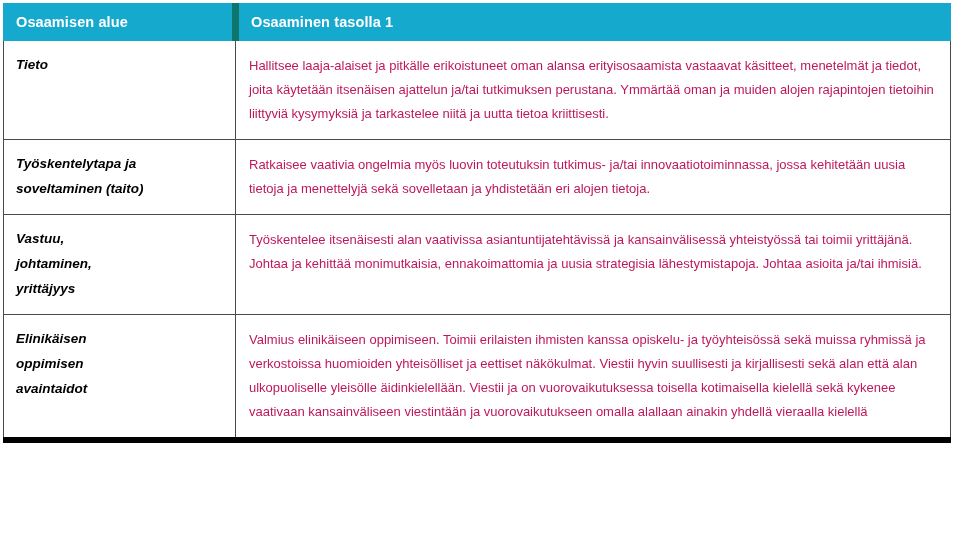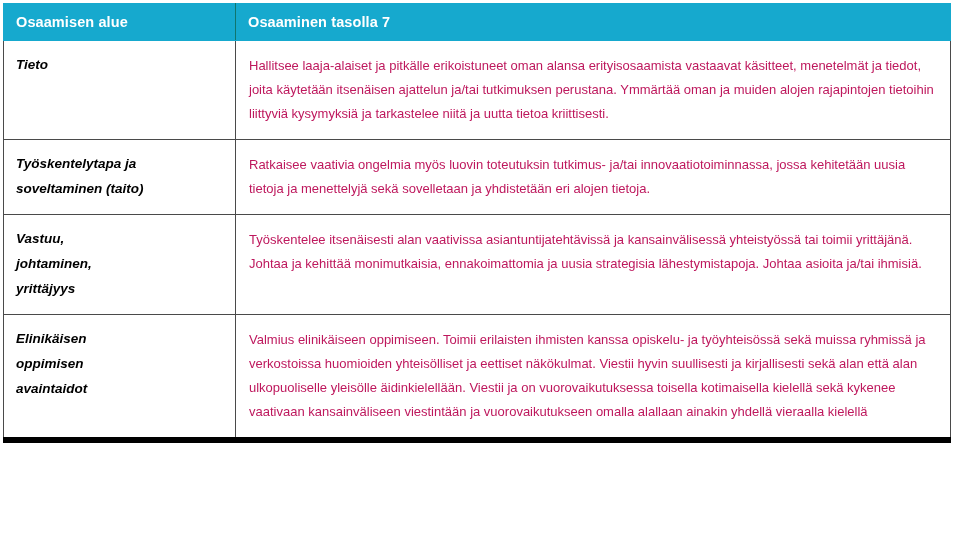--- a/index.html
+++ b/index.html
@@ -30,21 +30,21 @@
   thead th {
     background: #16a9ce;
     color: #ffffff;
     text-align: left;
     font-size: 14.5px;
     font-weight: bold;
     padding: 10px 12px;
     border: 1px solid #16a9ce;
     letter-spacing: 0.1px;
   }
-  thead th.th-area { border-right: 1px solid #0f766e; }
+  thead th.th-area { border-right: 7px solid #0f766e; }
 
   tbody td {
     vertical-align: top;
     border: 1px solid #4a4a4a;
     background: #ffffff;
   }
   tbody td.area-cell {
     font-size: 13.5px;
     font-weight: bold;
     color: #000000;
@@ -67,21 +67,21 @@
 
 <div class="table-wrap">
   <table class="competence-table">
     <colgroup>
       <col class="col-area">
       <col class="col-desc">
     </colgroup>
     <thead>
       <tr>
         <th class="th-area">Osaamisen alue</th>
-        <th class="th-level">Osaaminen tasolla 7</th>
+        <th class="th-level">Osaaminen tasolla 1</th>
       </tr>
     </thead>
     <tbody>
       <tr>
         <td class="area-cell">
           <span class="area-line">Tieto</span>
         </td>
         <td class="desc-cell">Hallitsee laaja-alaiset ja pitkälle erikoistuneet oman alansa erityisosaamista vastaavat käsitteet, menetelmät ja tiedot, joita käytetään itsenäisen ajattelun ja/tai tutkimuksen perustana. Ymmärtää oman ja muiden alojen rajapintojen tietoihin liittyviä kysymyksiä ja tarkastelee niitä ja uutta tietoa kriittisesti.</td>
       </tr>
       <tr>

